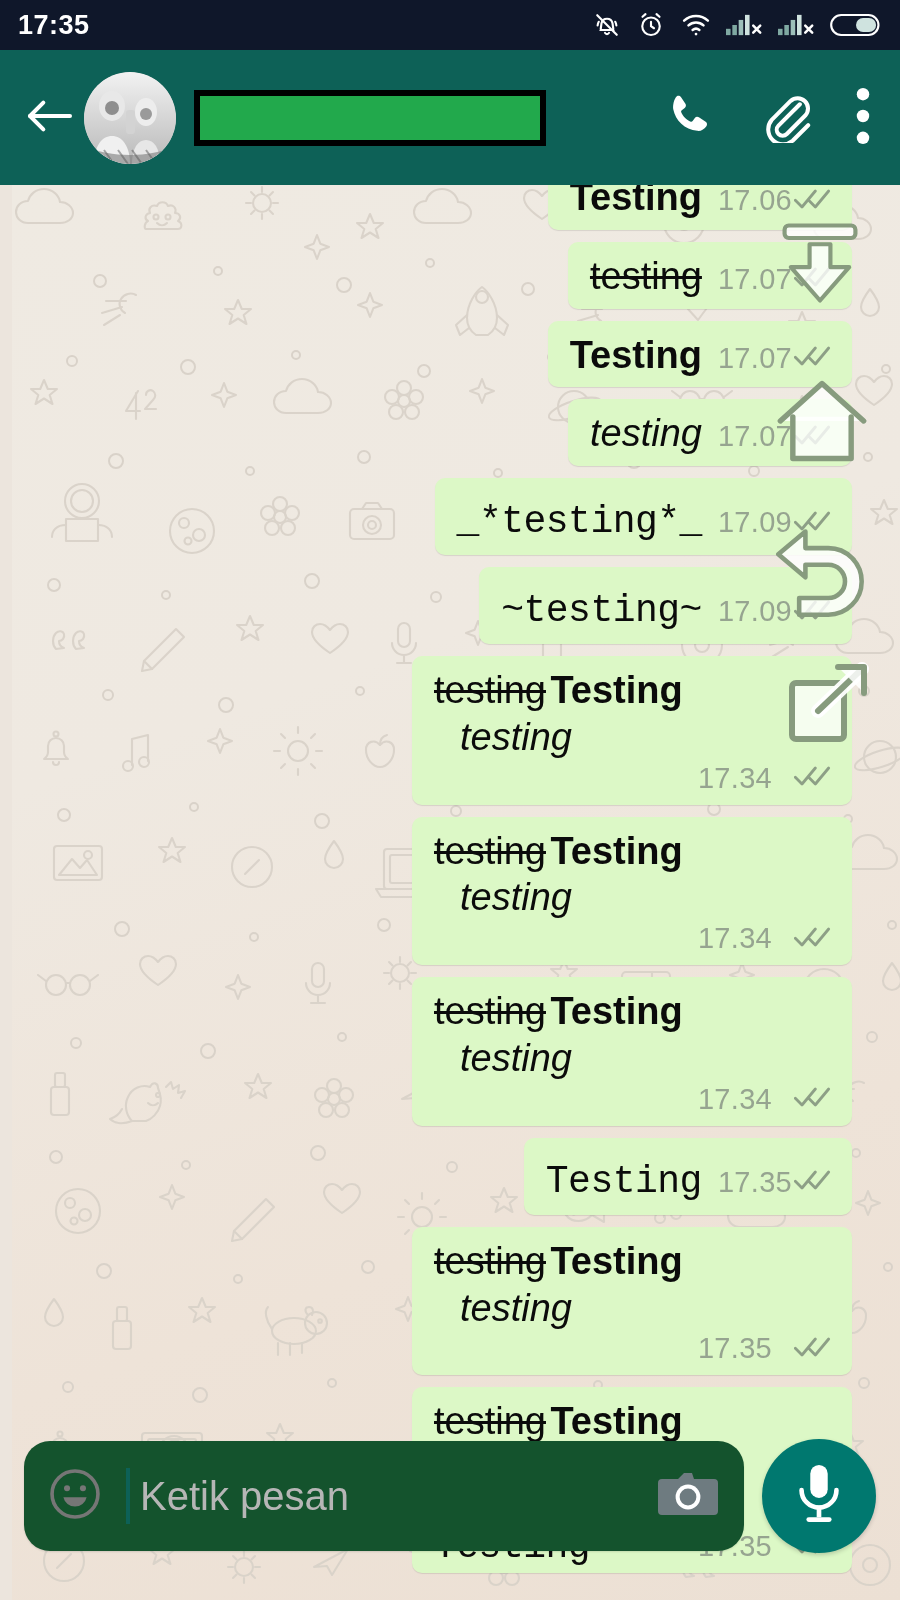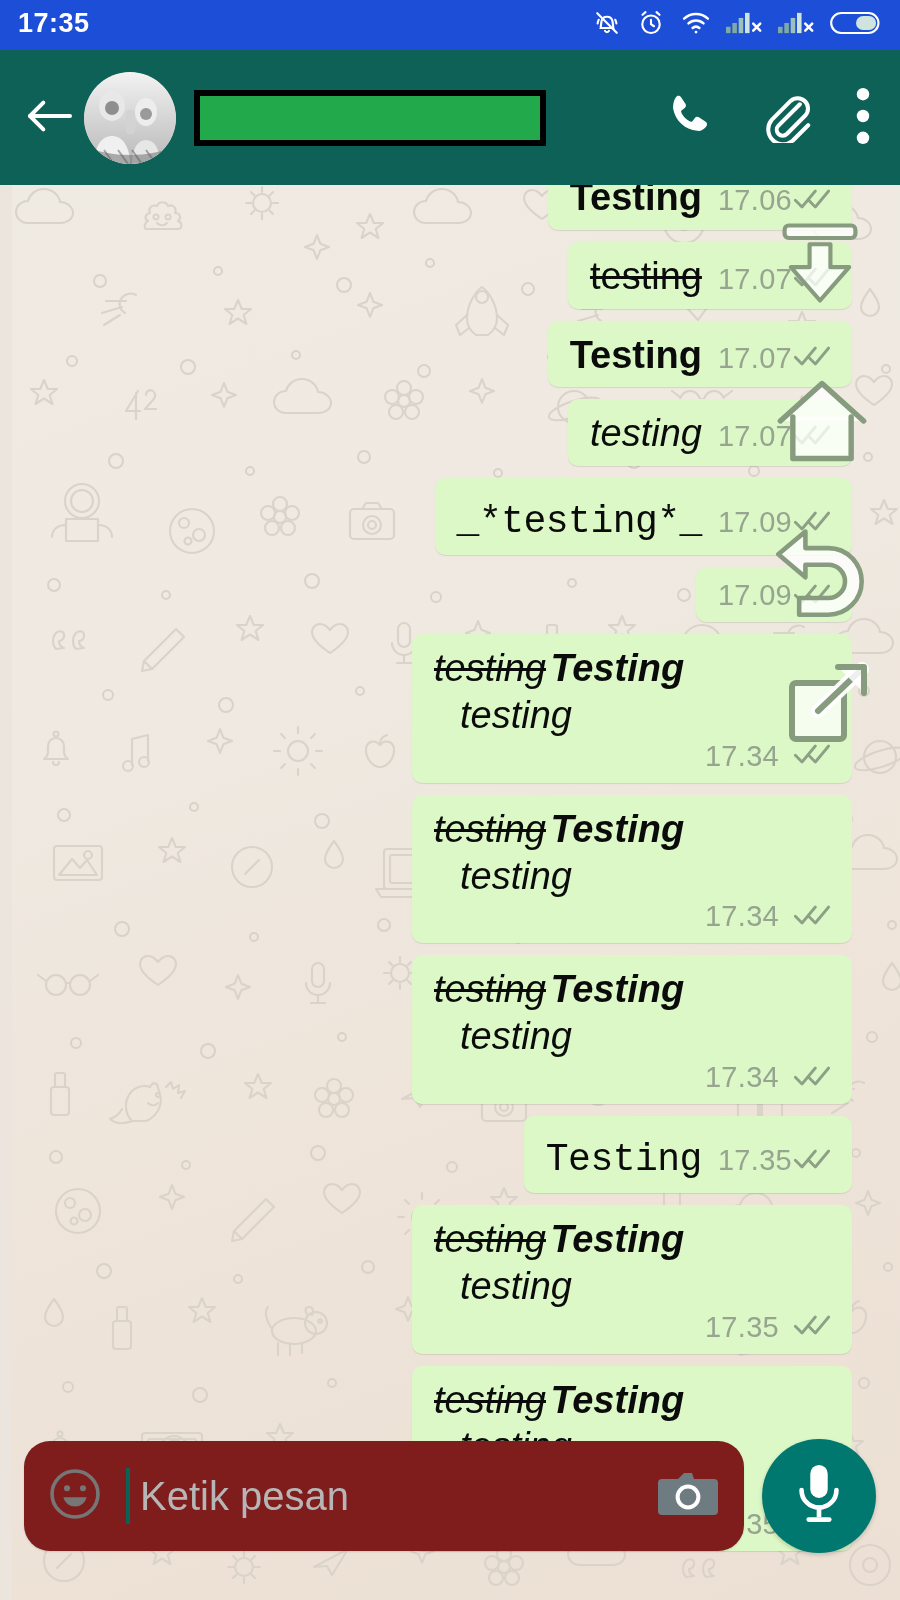--- a/index.html
+++ b/index.html
@@ -12,23 +12,23 @@
   #app {
     position: relative;
     width: 900px; height: 1600px;
     overflow: hidden;
   }
 
   
   .statusbar {
     position: absolute; top: 0; left: 0;
     width: 900px; height: 50px;
-    background: #1d4ed8;
-    display: flex; align-items: flex-start;
-    padding: 8px 18px;
+    background: #0f172a;
+    display: flex; align-items: center;
+    padding: 0 18px;
     z-index: 40;
   }
   .status-clock {
     color: #ffffff;
     font-size: 27px;
     font-weight: bold;
     letter-spacing: 0.5px;
   }
   .status-icons {
     margin-left: auto;
@@ -118,36 +118,36 @@
   .bubble-inline {
     display: flex;
     align-items: baseline;
     gap: 16px;
     white-space: nowrap;
   }
   .bubble-block .meta {
     display: flex;
     justify-content: flex-end;
     align-items: center;
-    gap: 15px;
+    gap: 22px;
     margin-top: 2px;
   }
 
   .msgtext {
     font-size: 38px;
     line-height: 1.18;
     color: #0b0b0b;
   }
   .t-bold    { font-family: "Liberation Sans", sans-serif; font-weight: bold; }
   .t-italic  { font-family: "Liberation Sans", sans-serif; font-style: italic; }
   .t-strike  { font-family: "Liberation Sans", sans-serif; text-decoration: line-through; }
   .t-mono    { font-family: "Liberation Mono", monospace; letter-spacing: -0.5px; margin-top: 10px; }
 
   .line { display: block; }
-  .line-1 { margin-bottom: 2px; font-style: italic; }
+  .line-1 { margin-bottom: 2px; }
   .line-indent { padding-left: 26px; }
   .line-blank { height: 34px; }
 
   .meta {
     display: inline-flex;
     align-items: center;
     gap: 2px;
     flex: 0 0 auto;
   }
   .timestamp {
@@ -172,21 +172,21 @@
     width: 900px; height: 180px;
     display: flex;
     align-items: center;
     padding: 0 24px 28px 24px;
     gap: 18px;
     z-index: 30;
   }
   .input-pill {
     flex: 1 1 auto;
     height: 110px;
-    background: #7f1d1d;
+    background: #14532d;
     border-radius: 26px;
     display: flex;
     align-items: center;
     padding: 0 26px 0 22px;
     gap: 14px;
     box-shadow: 0 1px 2px rgba(0,0,0,0.12);
   }
   .caret {
     width: 4px; height: 56px;
     background: #0d6157;
@@ -839,20 +839,21 @@
                 <path d="M1 10 6 15 16 3"></path>
                   <path d="M11 10 16 15 26 3"></path>
               </svg>
             </span>
           </span>
         </div>
       </div>
 
       <div class="bubble">
         <div class="bubble-inline">
+          <span class="msgtext t-mono">~testing~</span>
           <span class="meta">
             <span class="timestamp">17.09</span>
             <span class="ticks">
               <svg width="40" height="24" viewBox="0 0 30 18" fill="none" stroke="#8d9f86" stroke-width="2.1" stroke-linecap="round" stroke-linejoin="round">
                 <path d="M1 10 6 15 16 3"></path>
                   <path d="M11 10 16 15 26 3"></path>
               </svg>
             </span>
           </span>
         </div>

